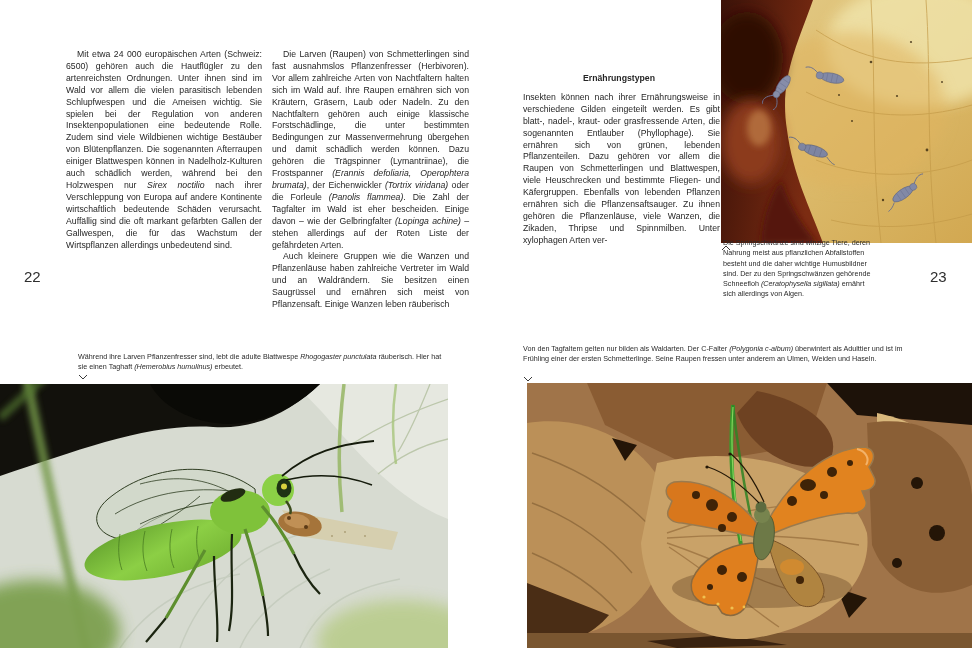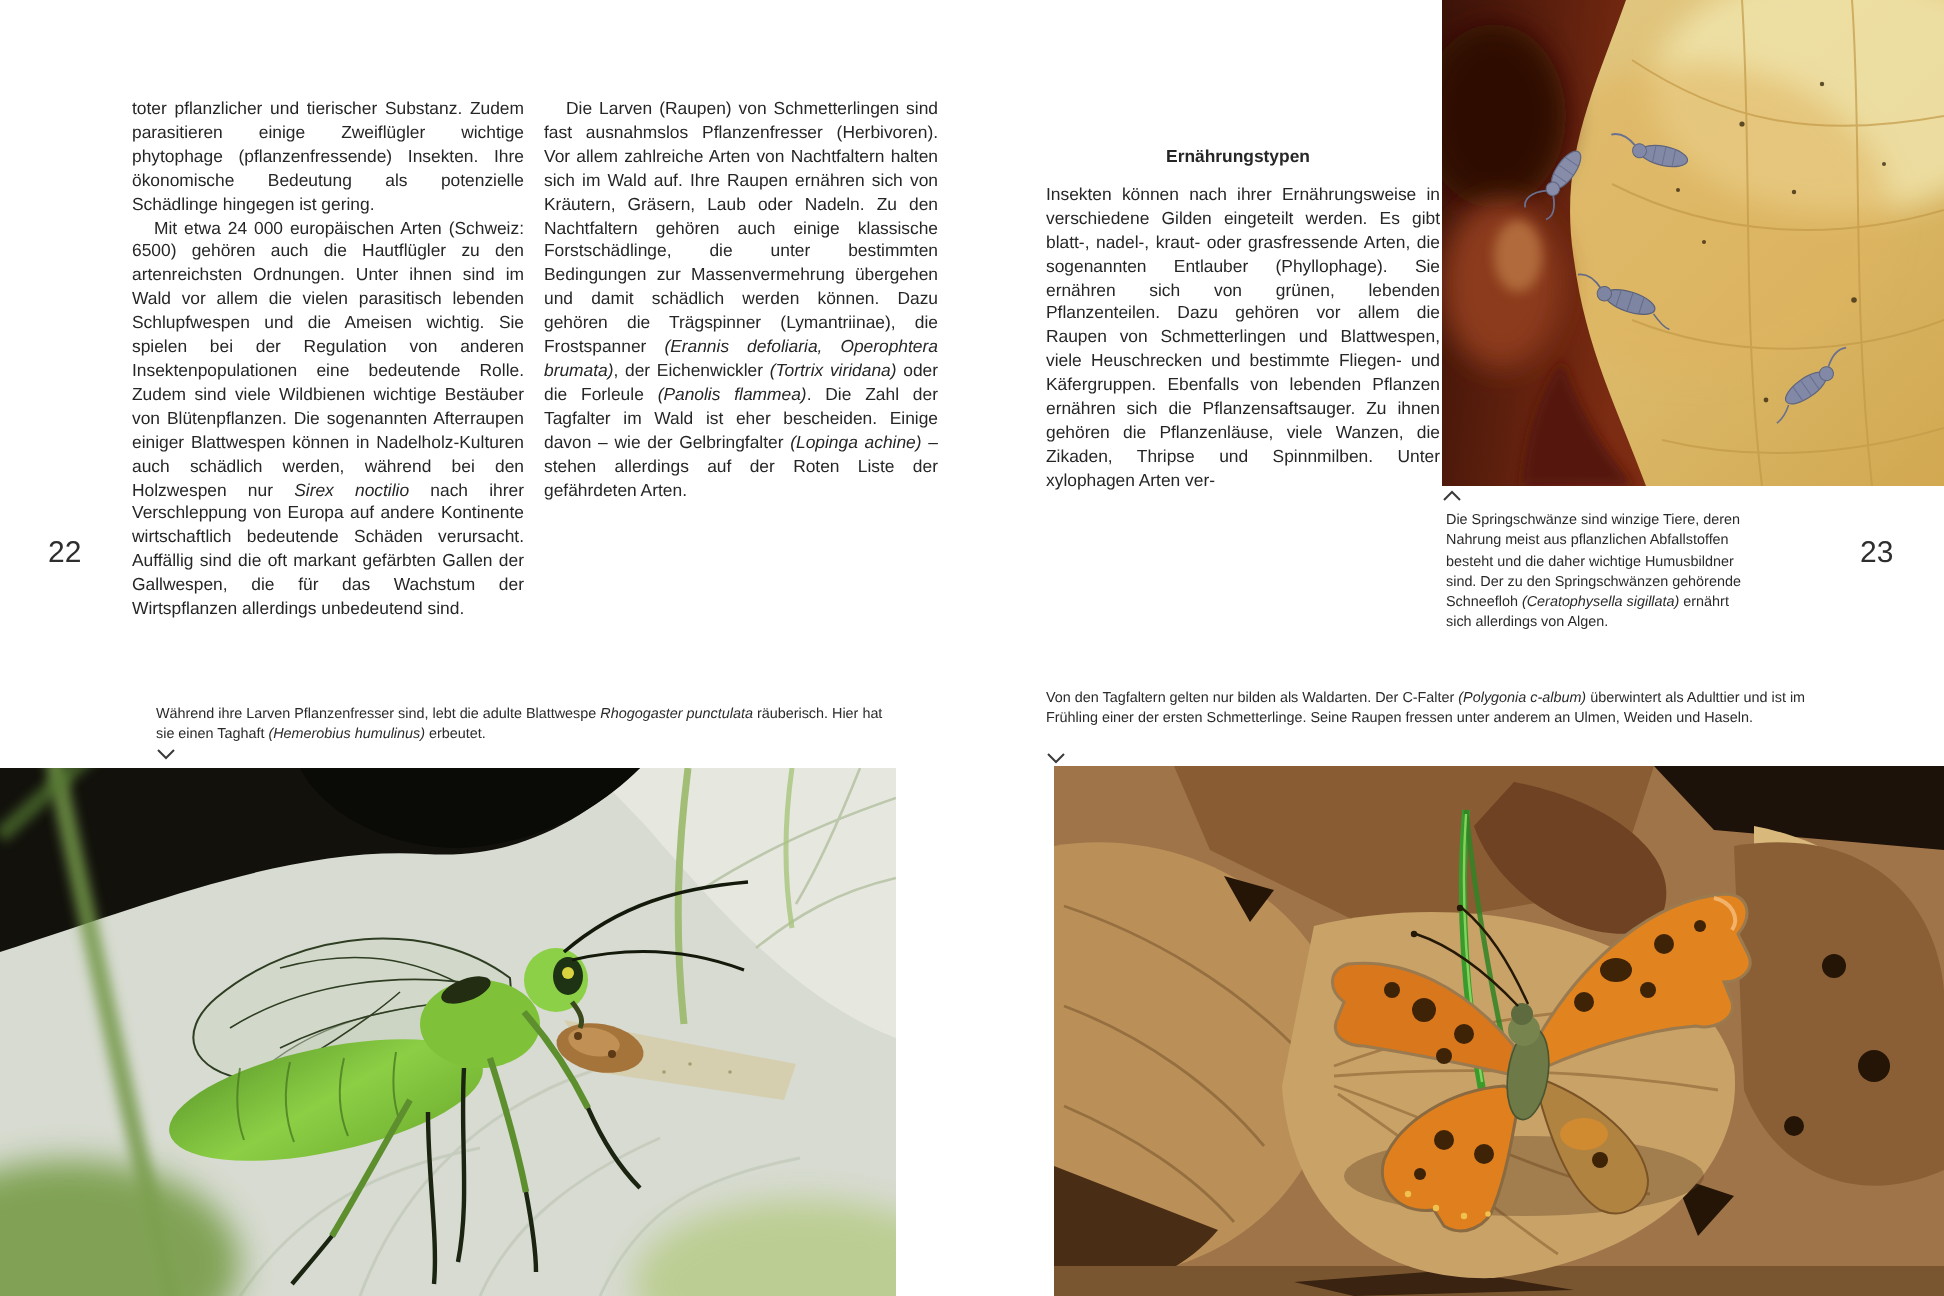--- a/index.html
+++ b/index.html
@@ -20,21 +20,21 @@
   .col2{left:272px;width:197px;}
   .col3{left:523px;width:197px;}
   .heading{
     font-size:8.7px;font-weight:bold;margin:24px 5px 7px 0;
     text-align:center;
   }
   .caption{
     position:absolute;font-size:7.2px;line-height:10.3px;
     color:#2a2a2a;text-align:left;
   }
-  .caption-springtails{left:723px;top:255px;width:152px;}
+  .caption-springtails{left:723px;top:238px;width:152px;}
   .caption-sawfly{left:78px;top:352px;width:370px;}
   .caption-butterfly{left:523px;top:344px;width:382px;}
   .pagenum{position:absolute;font-size:15px;color:#2e2e2e;}
   .pagenum-left{left:24px;top:268px;}
   .pagenum-right{left:930px;top:268px;text-align:right;}
   .caret{position:absolute;width:10px;height:6px;}
   .caret-springtails{left:721px;top:245px;}
   .caret-sawfly{left:78px;top:374px;}
   .caret-butterfly{left:523px;top:376px;}
   .photo{position:absolute;display:block;}
@@ -42,26 +42,26 @@
   .photo-sawfly{left:0;top:384px;width:448px;height:264px;}
   .photo-butterfly{left:527px;top:383px;width:445px;height:265px;}
   svg{display:block;}
 </style>
 </head>
 <body>
 
 <div class="pagenum pagenum-left">22</div>
 
 <div class="col col1">
-  <p class="para"><span>toter pflanzlicher und tierischer Substanz. Zudem parasitieren einige Zweiflügler wichtige phytophage (pflanzenfressende) Insekten. Ihre ökonomische Bedeutung als potenzielle Schädlinge hingegen ist gering.</span></p>
   <p class="para indent"><span>Mit etwa 24 000 europäischen Arten (Schweiz: 6500) gehören auch die Hautflügler zu den artenreichsten Ordnungen. Unter ihnen sind im Wald vor allem die vielen parasitisch lebenden Schlupfwespen und die Ameisen wichtig. Sie spielen bei der Regulation von anderen Insektenpopulationen eine bedeutende Rolle. Zudem sind viele Wildbienen wichtige Bestäuber von Blütenpflanzen. Die sogenannten Afterraupen einiger Blattwespen können in Nadelholz-Kulturen auch schädlich werden, während bei den Holzwespen nur </span><i>Sirex noctilio</i><span> nach ihrer Verschleppung von Europa auf andere Kontinente wirtschaftlich bedeutende Schäden verursacht. Auffällig sind die oft markant gefärbten Gallen der Gallwespen, die für das Wachstum der Wirtspflanzen allerdings unbedeutend sind.</span></p>
 </div>
 
 <div class="col col2">
   <p class="para indent"><span>Die Larven (Raupen) von Schmetterlingen sind fast ausnahmslos Pflanzenfresser (Herbivoren). Vor allem zahlreiche Arten von Nachtfaltern halten sich im Wald auf. Ihre Raupen ernähren sich von Kräutern, Gräsern, Laub oder Nadeln. Zu den Nachtfaltern gehören auch einige klassische Forstschädlinge, die unter bestimmten Bedingungen zur Massenvermehrung übergehen und damit schädlich werden können. Dazu gehören die Trägspinner (Lymantriinae), die Frostspanner </span><i>(Erannis defoliaria, Operophtera brumata)</i><span>, der Eichenwickler </span><i>(Tortrix viridana)</i><span> oder die Forleule </span><i>(Panolis flammea)</i><span>. Die Zahl der Tagfalter im Wald ist eher bescheiden. Einige davon – wie der Gelbringfalter </span><i>(Lopinga achine)</i><span> – stehen allerdings auf der Roten Liste der gefährdeten Arten.</span></p>
+  <p class="para indent"><span>Auch kleinere Gruppen wie die Wanzen und Pflanzenläuse haben zahlreiche Vertreter im Wald und an Waldrändern. Sie besitzen einen Saugrüssel und ernähren sich meist von Pflanzensaft. Einige Wanzen leben räuberisch</span></p>
 </div>
 
 <div class="caption caption-sawfly"><span>Während ihre Larven Pflanzenfresser sind, lebt die adulte Blattwespe </span><i>Rhogogaster punctulata</i><span> räuberisch. Hier hat sie einen Taghaft </span><i>(Hemerobius humulinus)</i><span> erbeutet.</span></div>
 
 <div class="caret caret-sawfly">
   <svg width="10" height="6" viewBox="0 0 10 6">
       <polyline points="1,1 5,5 9,1" fill="none" stroke="#3a3a3a" stroke-width="1"></polyline>
     </svg>
 </div>
 

